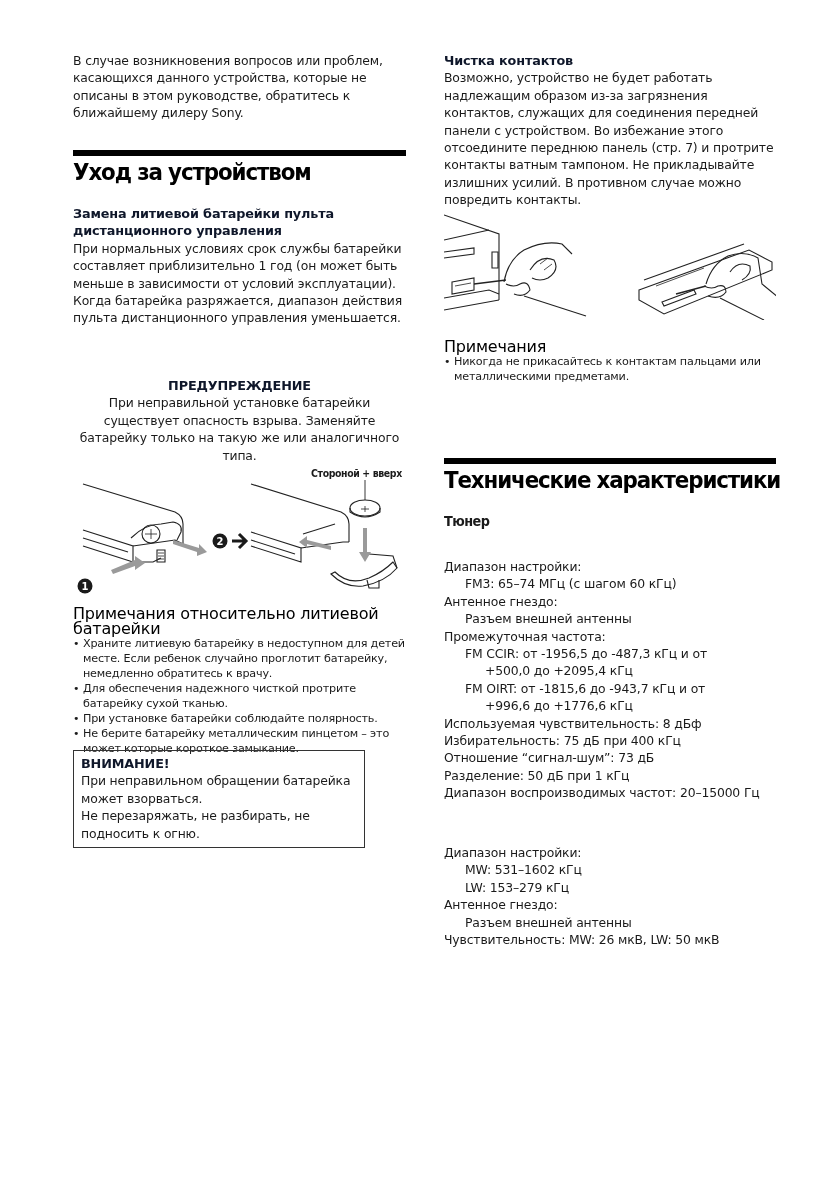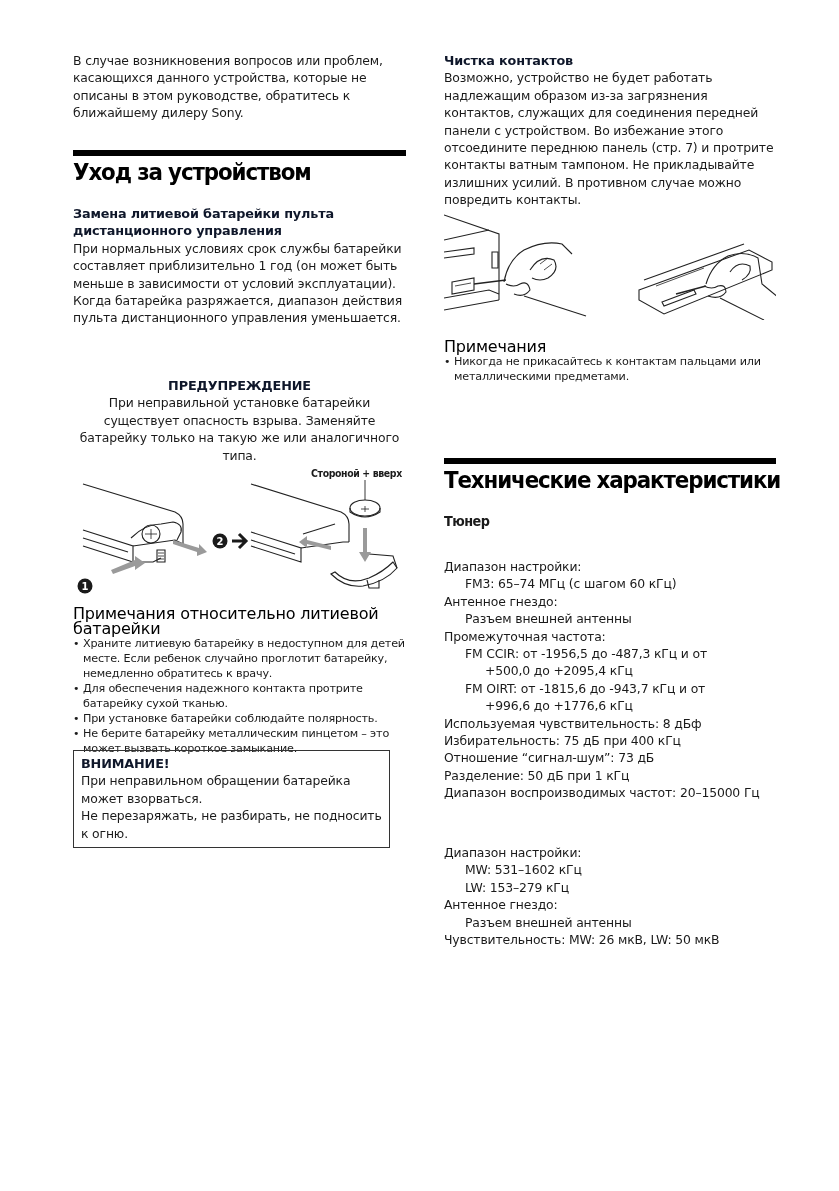--- a/index.html
+++ b/index.html
@@ -49,21 +49,21 @@
     .block { position: absolute; left: 0; width: 100%; }
 
     ul.bullets { list-style: none; }
     ul.bullets li { position: relative; padding-left: 10px; }
     ul.bullets li::before {
       content: "\2022"; position: absolute; left: 0; top: 0;
       font-size: 11px;
     }
 
     .warn-box {
-      position: absolute; left: 0; width: 317px;
+      position: absolute; left: 0; width: 292px;
       border: 1.2px solid #333;
       padding: 4px 7px 5px 7px;
     }
 
     .spec-lines div { font-size: 12.4px; line-height: 17.4px; letter-spacing: -0.15px; white-space: nowrap; }
     .ind1 { padding-left: 21px; }
     .ind2 { padding-left: 41px; }
 
     .tuner-h {
       font-weight: bold; font-size: 14px; line-height: 18px;
@@ -143,23 +143,23 @@
       <text x="147" y="83" text-anchor="middle" font-family="DejaVu Sans, sans-serif" font-weight="bold" font-size="10" fill="#fff">2</text>
 
       <path d="M159 79 L172 79 M166 72 L173 79 L166 86" stroke="#1a1a1a" stroke-width="3" fill="none"></path>
     </svg>
   </div>
 
   <div class="block" style="top:606px;">
     <div class="h3">Примечания относительно литиевой батарейки</div>
     <ul class="bullets small">
       <li>Храните литиевую батарейку в недоступном для детей месте. Если ребенок случайно проглотит батарейку, немедленно обратитесь к врачу.</li>
-      <li>Для обеспечения надежного контакта протрите батарейку сухой тканью.</li>
+      <li>Для обеспечения надежного чисткой протрите батарейку сухой тканью.</li>
       <li>При установке батарейки соблюдайте полярность.</li>
-      <li>Не берите батарейку металлическим пинцетом – это может вызвать короткое замыкание.</li>
+      <li>Не берите батарейку металлическим пинцетом – это может которые короткое замыкание.</li>
     </ul>
   </div>
 
   <div class="warn-box" style="top:750px;">
     <div class="h2">ВНИМАНИЕ!</div>
     <div class="p">При неправильном обращении батарейка может взорваться.</div>
     <div class="p">Не перезаряжать, не разбирать, не подносить к огню.</div>
   </div>
 </div>
 

